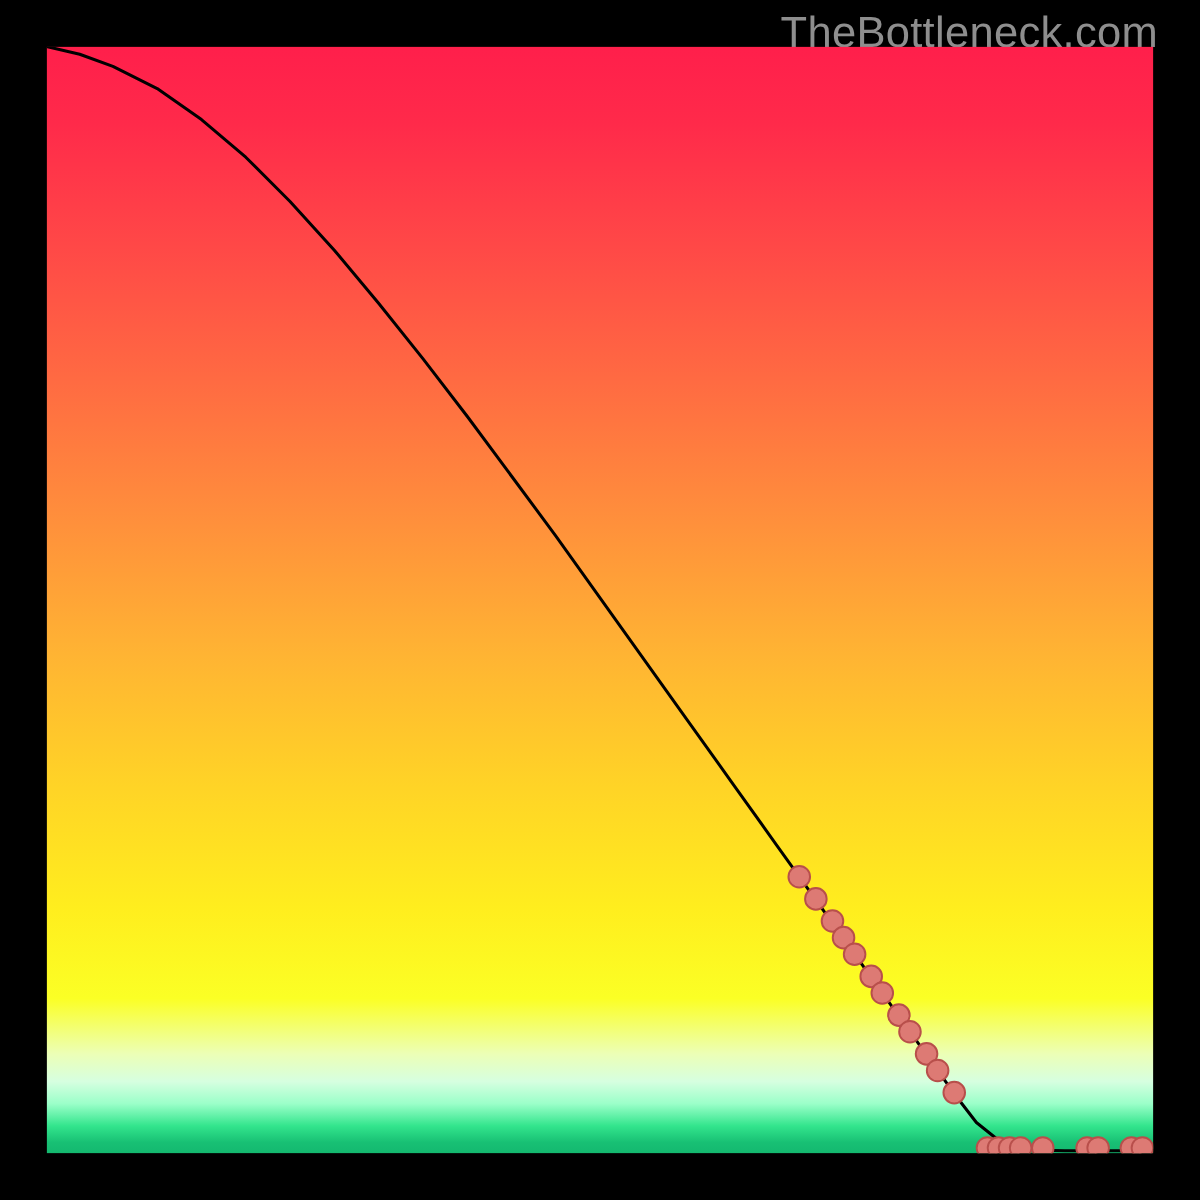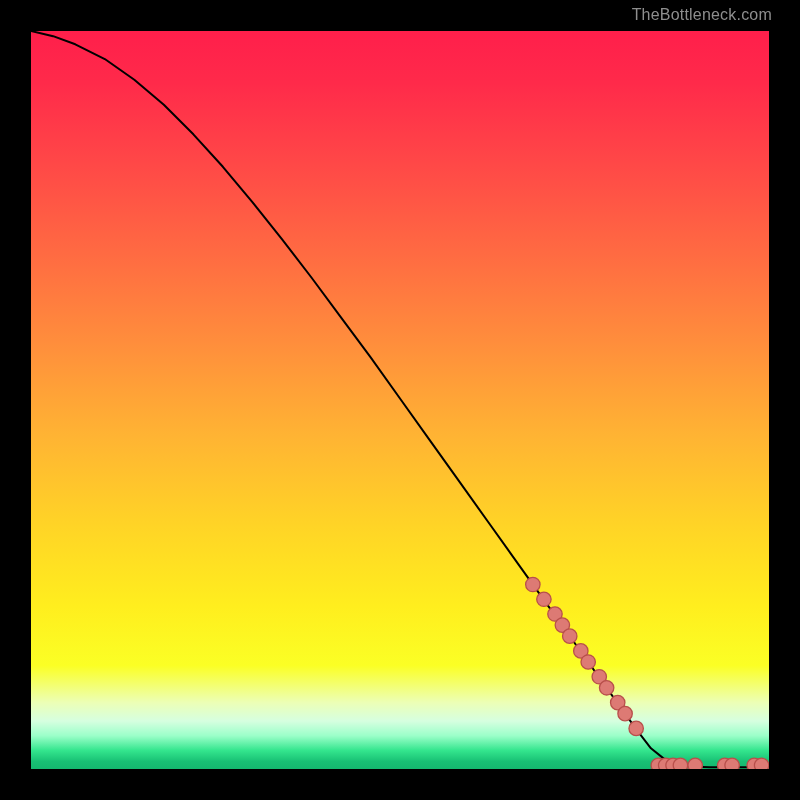--- a/index.html
+++ b/index.html
@@ -37,21 +37,21 @@
     top: 0;
     width: 738px;
     height: 738px;
     pointer-events: none;
   }
   .watermark {
     position: absolute;
     top: 6px;
     right: 28px;
     font-family: Arial, Helvetica, sans-serif;
-    font-size: 16px;
+    font-size: 29px;
     font-weight: 400;
     color: #8e8e8e;
     letter-spacing: 0.2px;
     user-select: none;
   }
 </style>
 </head>
 <body>
 
 <div class="stage">

